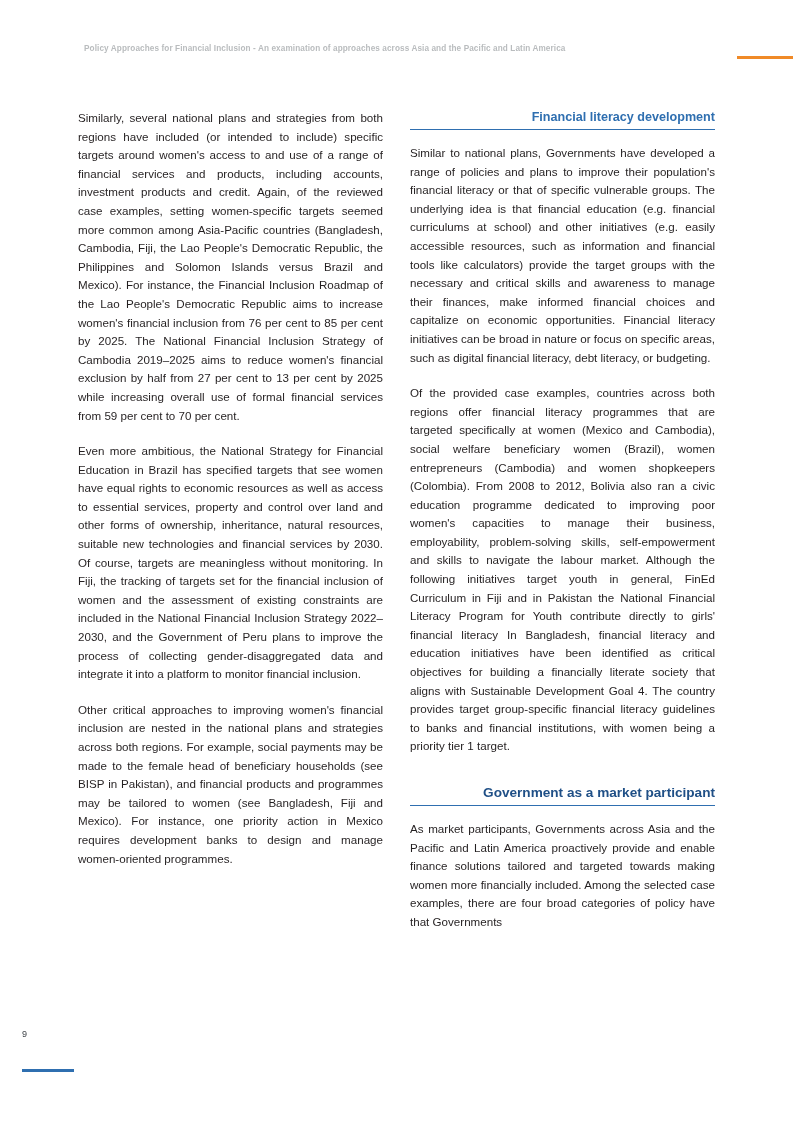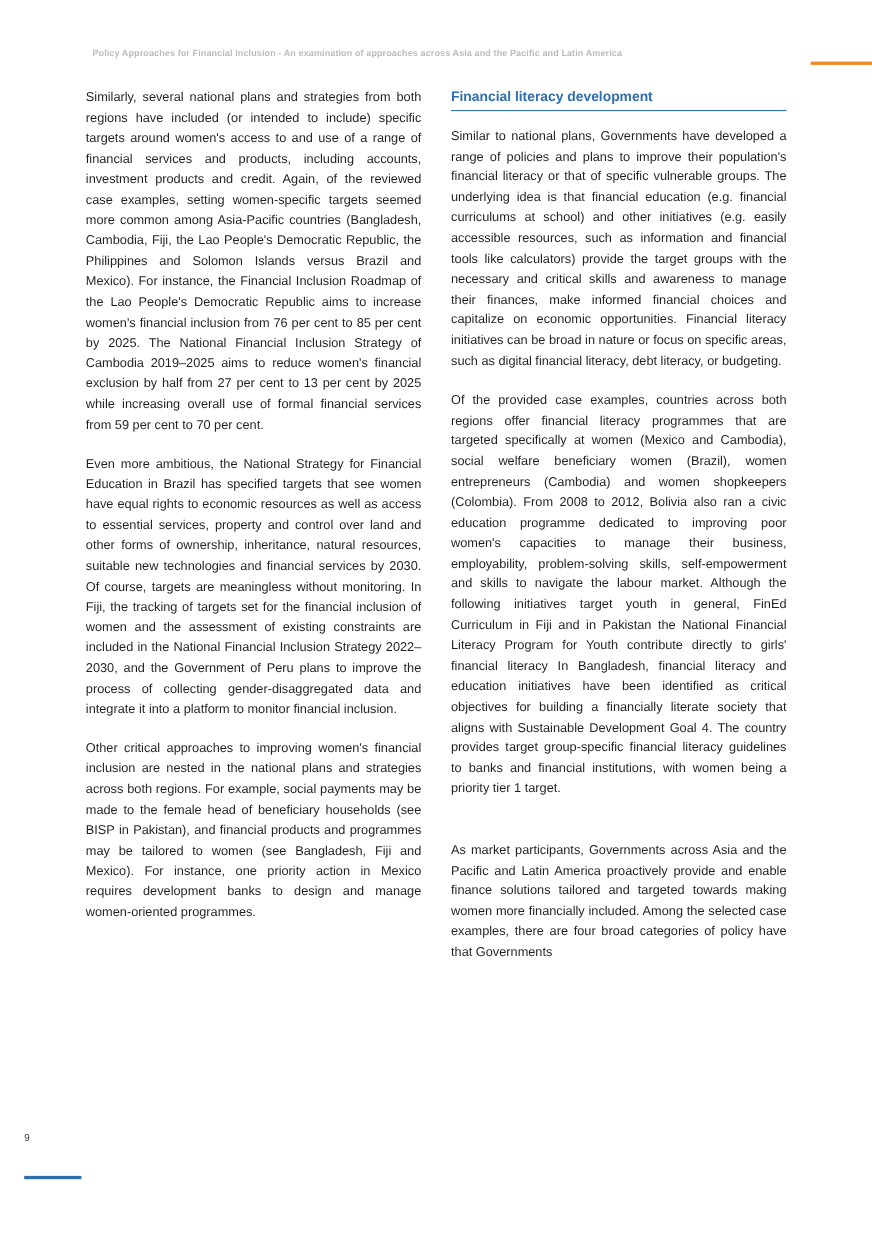--- a/index.html
+++ b/index.html
@@ -53,21 +53,21 @@
     position: absolute;
     left: 22px;
     top: 1069px;
     width: 52px;
     height: 2.6px;
     background: #2f6fb0;
   }
   
   .columns {
     position: absolute;
-    top: 80px;
+    top: 109px;
     left: 78px;
     width: 637px;
     height: 980px;
   }
   .col {
     position: absolute;
     top: 0;
     width: 305px;
   }
   .col-left { left: 0; }
@@ -83,20 +83,21 @@
     hyphens: none;
   }
   h2.section {
     margin: 0 0 6px 0;
     font-size: 12.6px;
     line-height: 16px;
     font-weight: bold;
     color: #2f6fb0;
     padding-bottom: 4px;
     border-bottom: 1.4px solid #2f6fb0;
+    text-align: right;
   }
   h2.section.dark {
     color: #1f4f86;
     font-size: 13.6px;
     border-bottom: 1.8px solid #2f6fb0;
   }
   .spacer-8 { height: 8px; }
   .spacer-12 { height: 12px; }
 </style>
 </head>
@@ -117,18 +118,19 @@
       <p class="body">Even more ambitious, the National Strategy for Financial Education in Brazil has specified targets that see women have equal rights to economic resources as well as access to essential services, property and control over land and other forms of ownership, inheritance, natural resources, suitable new technologies and financial services by 2030. Of course, targets are meaningless without monitoring. In Fiji, the tracking of targets set for the financial inclusion of women and the assessment of existing constraints are included in the National Financial Inclusion Strategy 2022–2030, and the Government of Peru plans to improve the process of collecting gender-disaggregated data and integrate it into a platform to monitor financial inclusion.</p>
       <p class="body">Other critical approaches to improving women's financial inclusion are nested in the national plans and strategies across both regions. For example, social payments may be made to the female head of beneficiary households (see BISP in Pakistan), and financial products and programmes may be tailored to women (see Bangladesh, Fiji and Mexico). For instance, one priority action in Mexico requires development banks to design and manage women-oriented programmes.</p>
     </div>
 
     <div class="col col-right">
       <h2 class="section">Financial literacy development</h2>
       <div class="spacer-8"></div>
       <p class="body">Similar to national plans, Governments have developed a range of policies and plans to improve their population's financial literacy or that of specific vulnerable groups. The underlying idea is that financial education (e.g. financial curriculums at school) and other initiatives (e.g. easily accessible resources, such as information and financial tools like calculators) provide the target groups with the necessary and critical skills and awareness to manage their finances, make informed financial choices and capitalize on economic opportunities. Financial literacy initiatives can be broad in nature or focus on specific areas, such as digital financial literacy, debt literacy, or budgeting.</p>
       <p class="body">Of the provided case examples, countries across both regions offer financial literacy programmes that are targeted specifically at women (Mexico and Cambodia), social welfare beneficiary women (Brazil), women entrepreneurs (Cambodia) and women shopkeepers (Colombia). From 2008 to 2012, Bolivia also ran a civic education programme dedicated to improving poor women's capacities to manage their business, employability, problem-solving skills, self-empowerment and skills to navigate the labour market. Although the following initiatives target youth in general, FinEd Curriculum in Fiji and in Pakistan the National Financial Literacy Program for Youth contribute directly to girls' financial literacy In Bangladesh, financial literacy and education initiatives have been identified as critical objectives for building a financially literate society that aligns with Sustainable Development Goal 4. The country provides target group-specific financial literacy guidelines to banks and financial institutions, with women being a priority tier 1 target.</p>
       <div class="spacer-12"></div>
+      <h2 class="section dark">Government as a market participant</h2>
       <div class="spacer-8"></div>
       <p class="body">As market participants, Governments across Asia and the Pacific and Latin America proactively provide and enable finance solutions tailored and targeted towards making women more financially included. Among the selected case examples, there are four broad categories of policy have that Governments</p>
     </div>
 
   </div>
 </div>
 
 </body></html>

